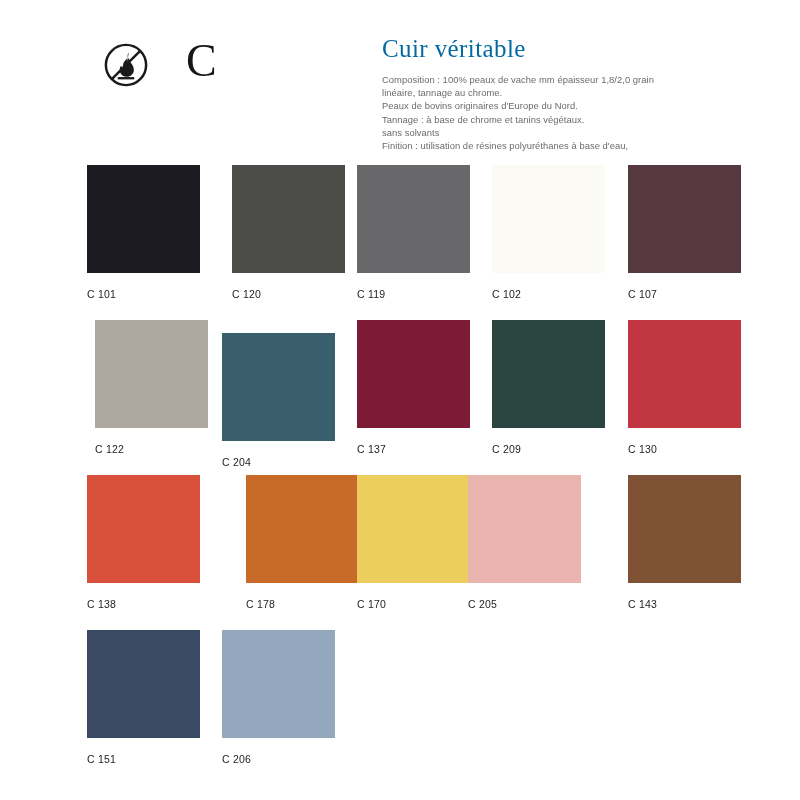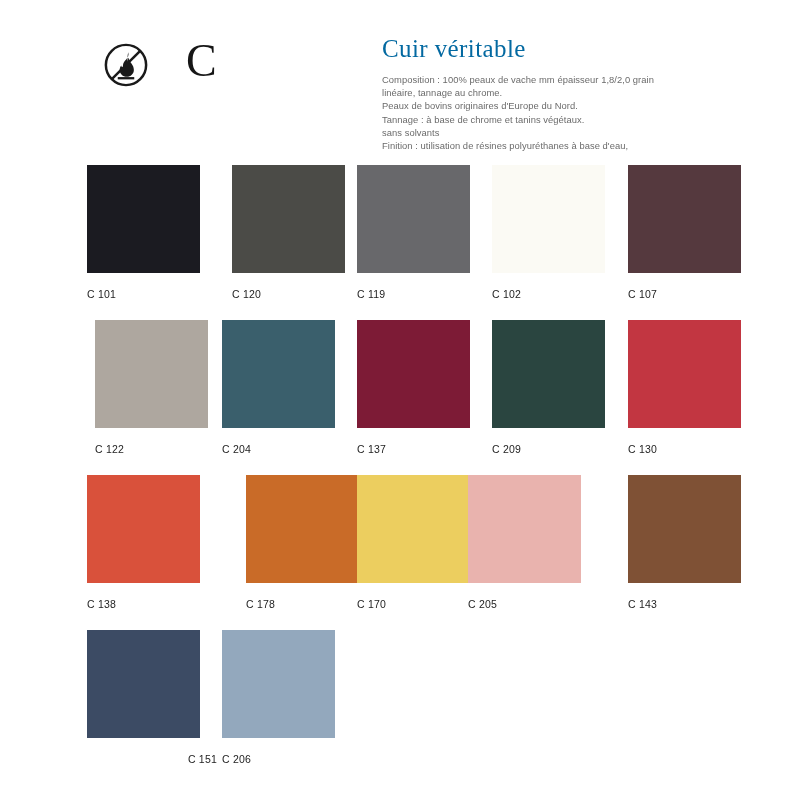--- a/index.html
+++ b/index.html
@@ -151,21 +151,21 @@
       <div class="swatch-cell" style="left: 628px;">
         <div class="swatch-chip" style="background: rgb(85, 57, 62);"></div>
         <div class="swatch-label">C 107</div>
       </div>
     </div>
     <div class="swatch-row">
       <div class="swatch-cell" style="left: 87px; padding-left: 8px;">
         <div class="swatch-chip" style="background: rgb(174, 167, 159);"></div>
         <div class="swatch-label">C 122</div>
       </div>
-      <div class="swatch-cell" style="left: 222px;">
+      <div class="swatch-cell" style="left: 222px; margin-top: 13px;">
         <div class="swatch-chip" style="background: rgb(58, 95, 108);"></div>
         <div class="swatch-label">C 204</div>
       </div>
       <div class="swatch-cell" style="left: 357px;">
         <div class="swatch-chip" style="background: rgb(125, 27, 54);"></div>
         <div class="swatch-label">C 137</div>
       </div>
       <div class="swatch-cell" style="left: 492px;">
         <div class="swatch-chip" style="background: rgb(42, 69, 64);"></div>
         <div class="swatch-label">C 209</div>
@@ -191,21 +191,21 @@
       <div class="swatch-cell" style="left: 468px;">
         <div class="swatch-chip" style="background: rgb(233, 179, 174);"></div>
         <div class="swatch-label">C 205</div>
       </div>
       <div class="swatch-cell" style="left: 628px;">
         <div class="swatch-chip" style="background: rgb(127, 81, 53);"></div>
         <div class="swatch-label">C 143</div>
       </div>
     </div>
     <div class="swatch-row">
-      <div class="swatch-cell" style="left: 87px; text-align: right;">
+      <div class="swatch-cell" style="left: 87px;">
         <div class="swatch-chip" style="background: rgb(60, 75, 100);"></div>
         <div class="swatch-label">C 151</div>
       </div>
       <div class="swatch-cell" style="left: 222px;">
         <div class="swatch-chip" style="background: rgb(147, 168, 189);"></div>
         <div class="swatch-label">C 206</div>
       </div>
     </div>
   </div>
 

